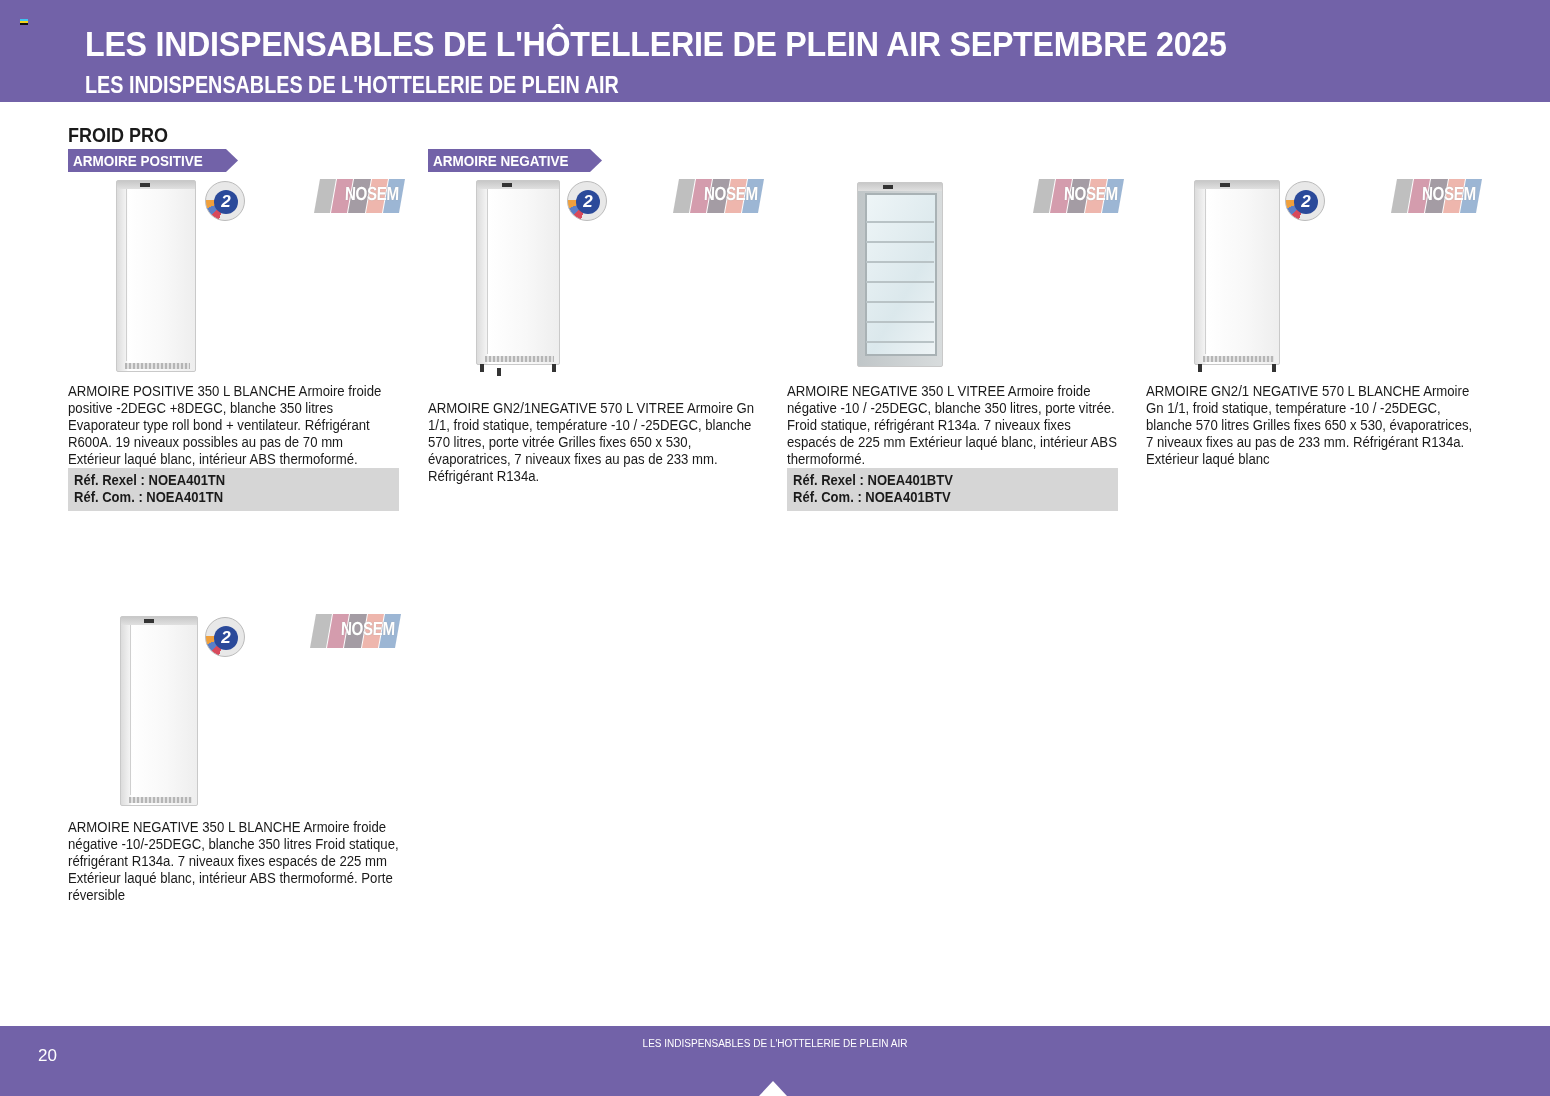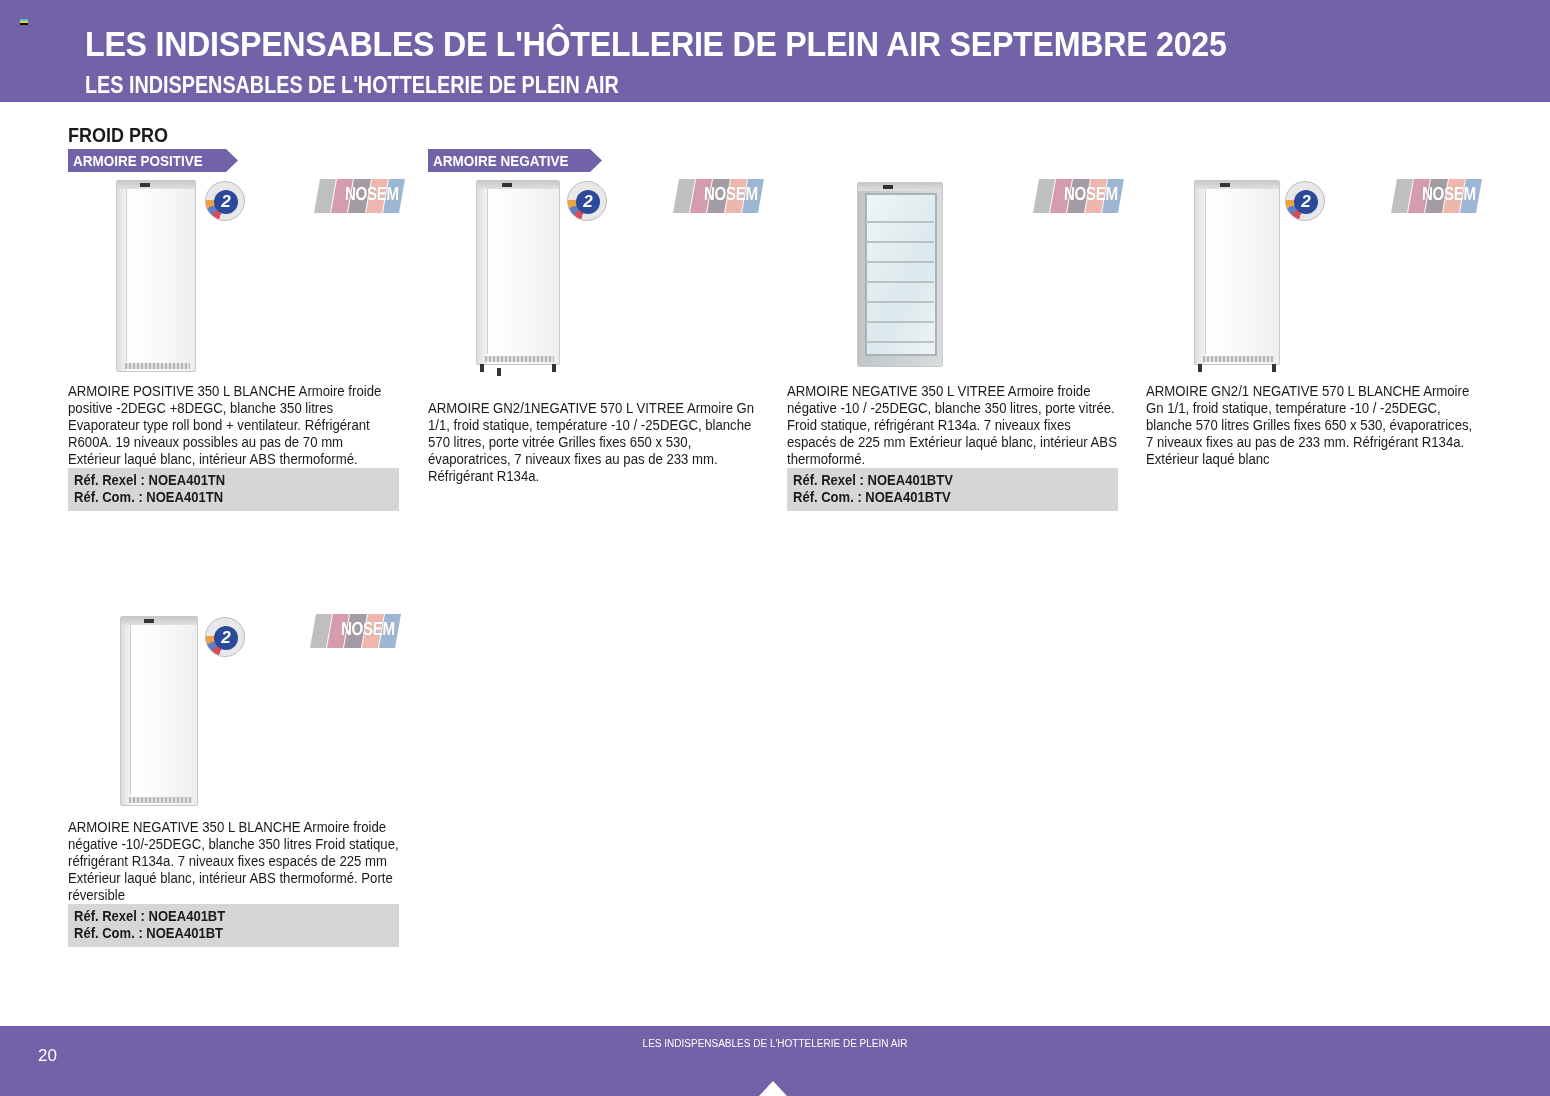--- a/index.html
+++ b/index.html
@@ -193,23 +193,19 @@
     <div class="logo" style="left:245px; top:3px;">
       <div class="stripe" style="background:#8a8a8a"></div>
         <div class="stripe" style="background:#b04a6a"></div>
         <div class="stripe" style="background:#5a4a5a"></div>
         <div class="stripe" style="background:#e07a6a"></div>
         <div class="stripe" style="background:#4a7ab0"></div>
       <div class="logo-text">NOSEM</div>
     </div>
   </div>
   <div class="desc">ARMOIRE NEGATIVE 350 L BLANCHE Armoire froide négative -10/-25DEGC, blanche 350 litres Froid statique, réfrigérant R134a. 7 niveaux fixes espacés de 225 mm Extérieur laqué blanc, intérieur ABS thermoformé. Porte réversible</div>
-  <div class="refs">
-    <div>Réf. Rexel : NOEA401BT</div>
-    <div>Réf. Com. : NOEA401BT</div>
-  </div>
 </div>
 
 <div class="footer">
   <div class="page-num">20</div>
   <div class="footer-title">LES INDISPENSABLES DE L'HOTTELERIE DE PLEIN AIR</div>
   <div class="arrow-up"></div>
 </div>
 
 </body></html>

